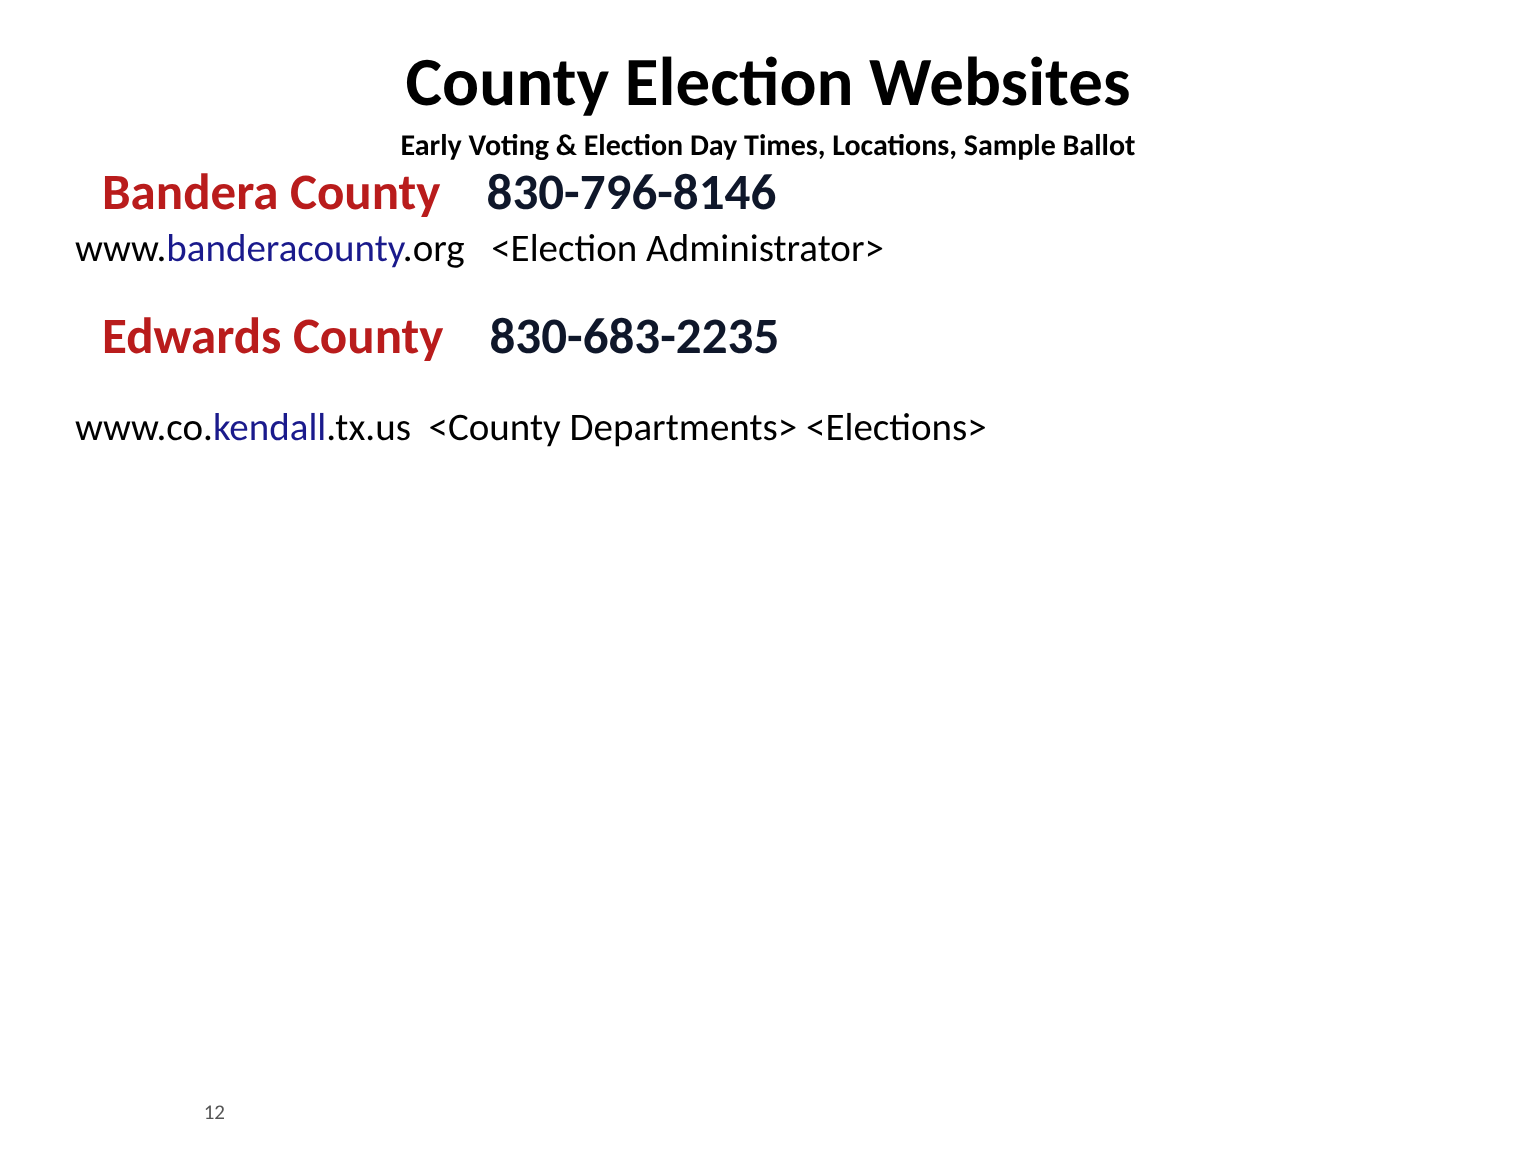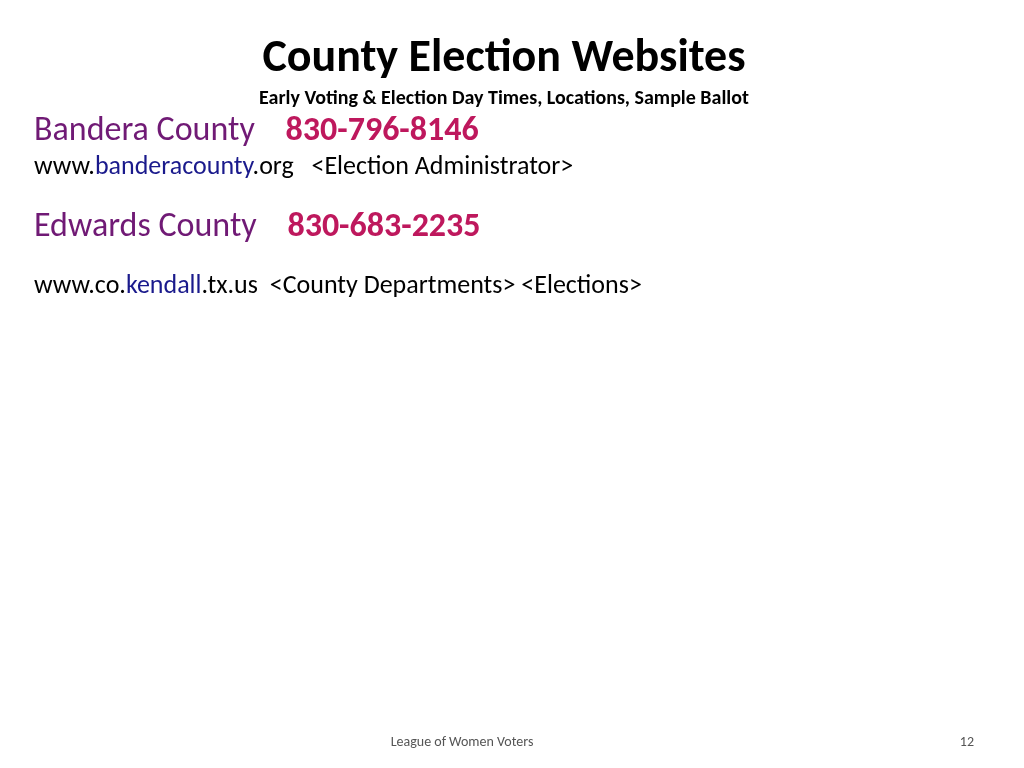--- a/index.html
+++ b/index.html
@@ -13,21 +13,21 @@
       height: 768px;
       background: #ffffff;
       font-family: 'Calibri', 'Arial', sans-serif;
       overflow: hidden;
     }
 
     .slide {
       width: 1024px;
       height: 768px;
       background: #ffffff;
-      padding: 30px 50px 20px 34px;
+      padding: 30px 50px 20px 50px;
       position: relative;
       display: flex;
       flex-direction: column;
     }
 
     .main-title {
       text-align: center;
       font-size: 46px;
       font-weight: 900;
       color: #000000;
@@ -47,26 +47,27 @@
       margin-bottom: 22px;
     }
 
     .county-row-1 {
       font-size: 34px;
       font-weight: 900;
       line-height: 1.2;
     }
 
     .county-name {
-      color: #701a75;
-      font-weight: 400;
+      color: #b91c1c;
+      font-weight: 700;
+      margin-left: 18px;
     }
 
     .county-phone {
-      color: #be185d;
+      color: #0f172a;
       font-weight: 700;
     }
 
     .county-row-2 {
       font-size: 26px;
       font-weight: 400;
       color: #000000;
       line-height: 1.3;
     }
 
@@ -164,16 +165,15 @@
     </div>
 
     <div class="county-section">
       <div class="county-row-2">
         <span>www.co.</span><span class="link-blue">kendall</span><span>.tx.us</span>&nbsp;&nbsp;<span>&lt;County Departments&gt;  &lt;Elections&gt;</span>
       </div>
     </div>
   </div>
 
   <div class="footer">
-    <div class="footer-center">League of Women Voters</div>
     <div class="footer-page">12</div>
   </div>
 </div>
 
 </body></html>

